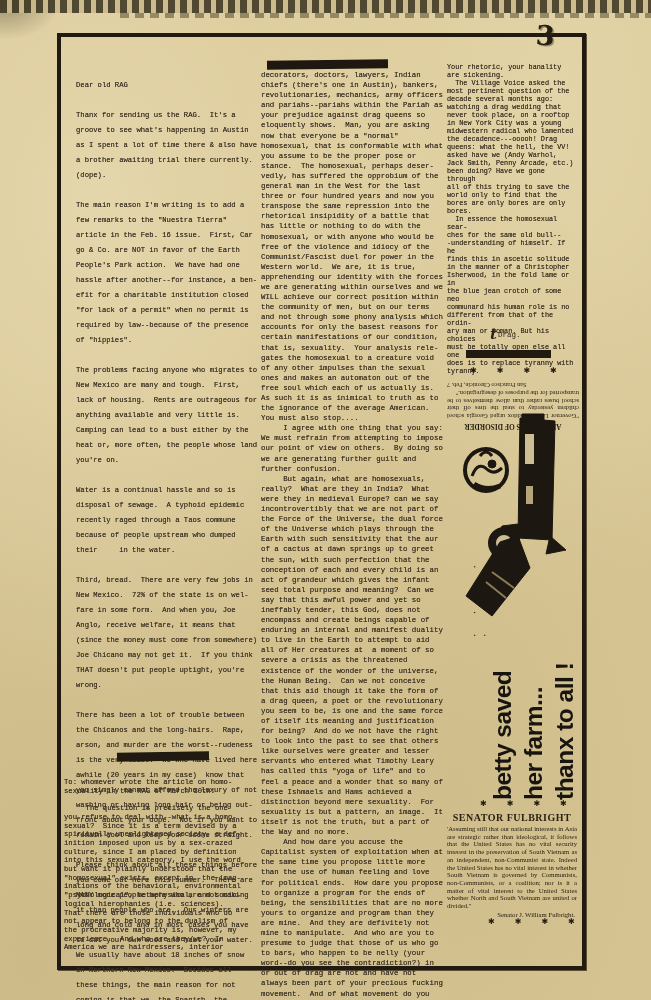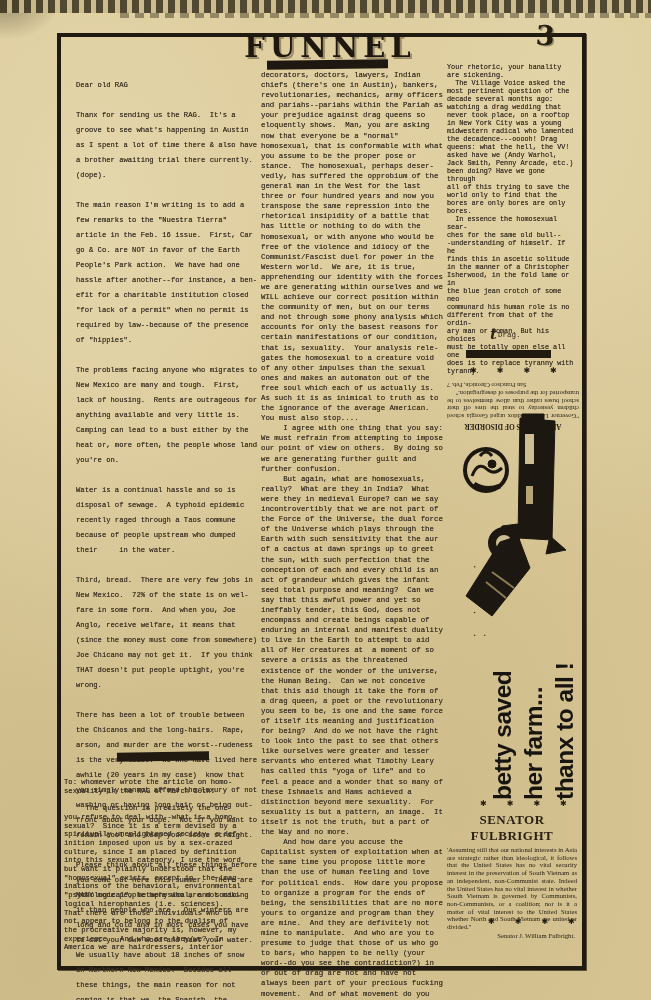--- a/index.html
+++ b/index.html
@@ -53,40 +53,39 @@
   .gun{position:absolute;left:462px;top:412px;width:118px;height:208px;}
   .slogan{position:absolute;left:487px;top:548px;width:100px;height:252px;
     color:#181510;font-family:"Liberation Sans", sans-serif;font-weight:700;
     font-size:24.5px;line-height:31px;letter-spacing:-.5px;
     writing-mode:vertical-rl;transform:rotate(180deg);white-space:pre;}
   .slogan-dots{position:absolute;left:470px;top:548px;width:14px;height:90px;
     writing-mode:vertical-rl;transform:rotate(180deg);font-size:9px;letter-spacing:6px;
     color:#241d12;}
   .fulbright{position:absolute;left:447px;top:812px;width:130px;color:#2a2114;
     font-family:"Liberation Serif", serif;}
-  .fulbright .fb-head{text-align:center;font-weight:bold;font-size:13px;
+  .fulbright .fb-head{text-align:center;font-weight:bold;font-size:10px;
     letter-spacing:.5px;margin:0 0 2px 0;}
   .fulbright .fb-quote{font-size:6.7px;line-height:7.7px;text-align:justify;margin:0;}
   .fulbright .fb-attr{font-size:6.7px;text-align:right;margin:1px 2px 0 0;}
   .smudge{position:absolute;left:0;top:0;width:60px;height:40px;
     background:radial-gradient(ellipse at 10% 10%, rgba(40,32,18,.35), transparent 70%);}
 </style>
 </head>
 <body>
 
 <div class="paper">
   <div class="smudge"></div>
   <div class="edge-strip"></div>
   <div class="edge-strip2"></div>
 
   <div class="frame"></div>
 
   <div class="pageno">3</div>
 
-  <div class="masthead">FUNNEL</div>
   <div class="masthead-bar"></div>
 
   <div class="typecol col1">Dear old RAG
 
 Thanx for sending us the RAG.  It's a
 groove to see what's happening in Austin
 as I spent a lot of time there &amp; also have
 a brother awaiting trial there currently.
 (dope).
 

